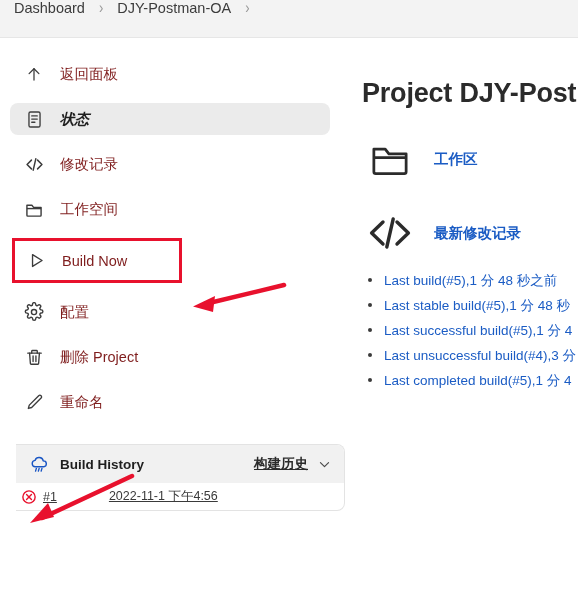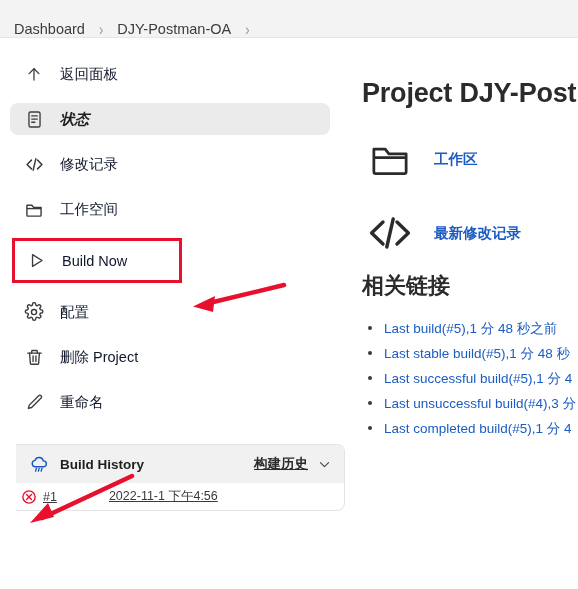--- a/index.html
+++ b/index.html
@@ -15,21 +15,21 @@
     color: #2b2b2b;
     -webkit-font-smoothing: antialiased;
   }
 
   
   #breadcrumb-bar {
     height: 38px;
     background: #f3f3f3;
     border-bottom: 1px solid #e6e6e6;
     display: flex;
-    align-items: flex-end;
+    align-items: flex-start;
     padding-left: 8px;
     box-sizing: border-box;
   }
   .crumb {
     font-size: 14.5px;
     color: #3c3c3c;
     padding: 0 6px;
     white-space: nowrap;
   }
   .crumb-sep {
@@ -76,21 +76,21 @@
     flex: 0 0 24px;
     margin-right: 14px;
     display: flex;
     align-items: center;
     justify-content: center;
     color: #3c3c3c;
   }
   .nav-ico svg { display: block; }
   .nav-label {
     font-size: 14.5px;
-    color: #0f172a;
+    color: #7f1d1d;
     white-space: nowrap;
   }
   .nav-item.selected .nav-label {
     font-weight: bold;
     color: #1f1f1f;
   }
 
   
   .nav-item.boxed {
     border: 3px solid #e8112d;
@@ -433,21 +433,20 @@
       <span class="big-ico">
         <svg width="48" height="48" viewBox="0 0 24 24" fill="none" stroke="currentColor" stroke-width="1.7" stroke-linecap="round" stroke-linejoin="round">
           <polyline points="8.5,6.5 2.8,12 8.5,17.5"></polyline>
             <polyline points="15.5,6.5 21.2,12 15.5,17.5"></polyline>
             <line x1="13.6" y1="5" x2="10.4" y2="19"></line>
         </svg>
       </span>
       <span class="big-link-text">最新修改记录</span>
     </div>
 
-    <h2 id="related-heading">相关链接</h2>
 
     <ul id="related-list">
       <li><span class="rel-link">Last build(#5),1 分 48 秒之前</span></li>
       <li><span class="rel-link">Last stable build(#5),1 分 48 秒</span></li>
       <li><span class="rel-link">Last successful build(#5),1 分 4</span></li>
       <li><span class="rel-link">Last unsuccessful build(#4),3 分</span></li>
       <li><span class="rel-link">Last completed build(#5),1 分 4</span></li>
     </ul>
   </main>
 

